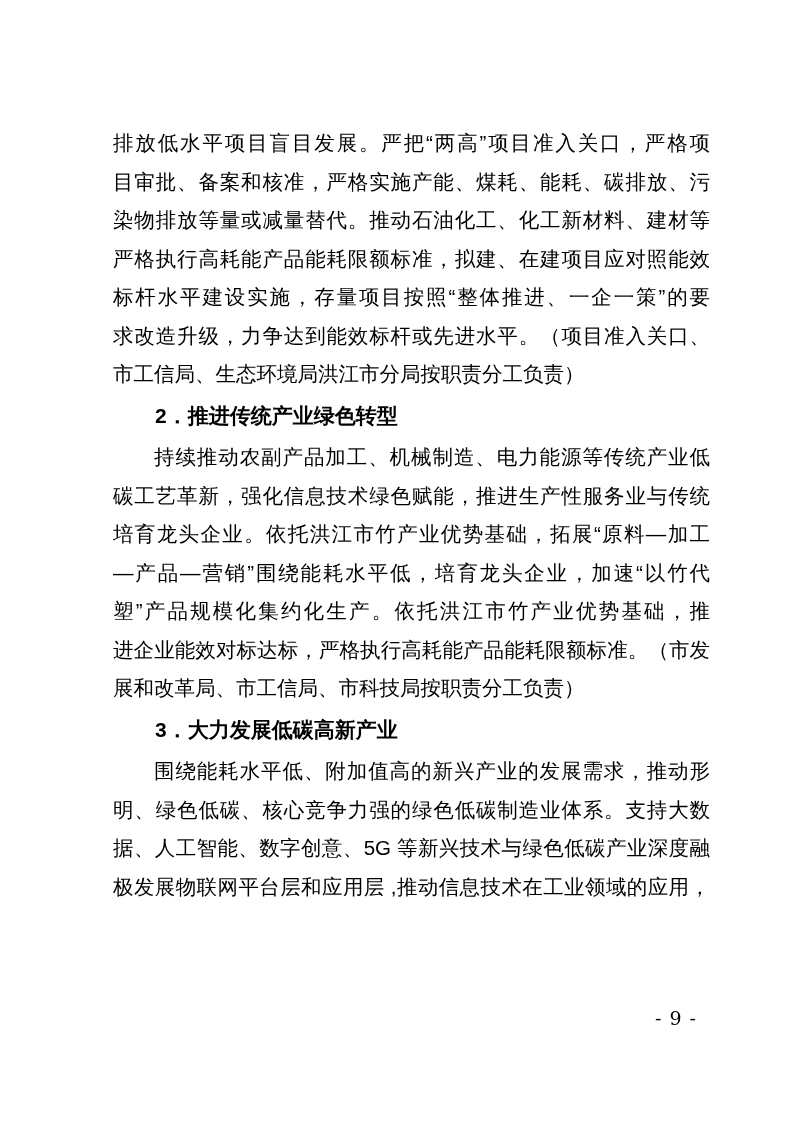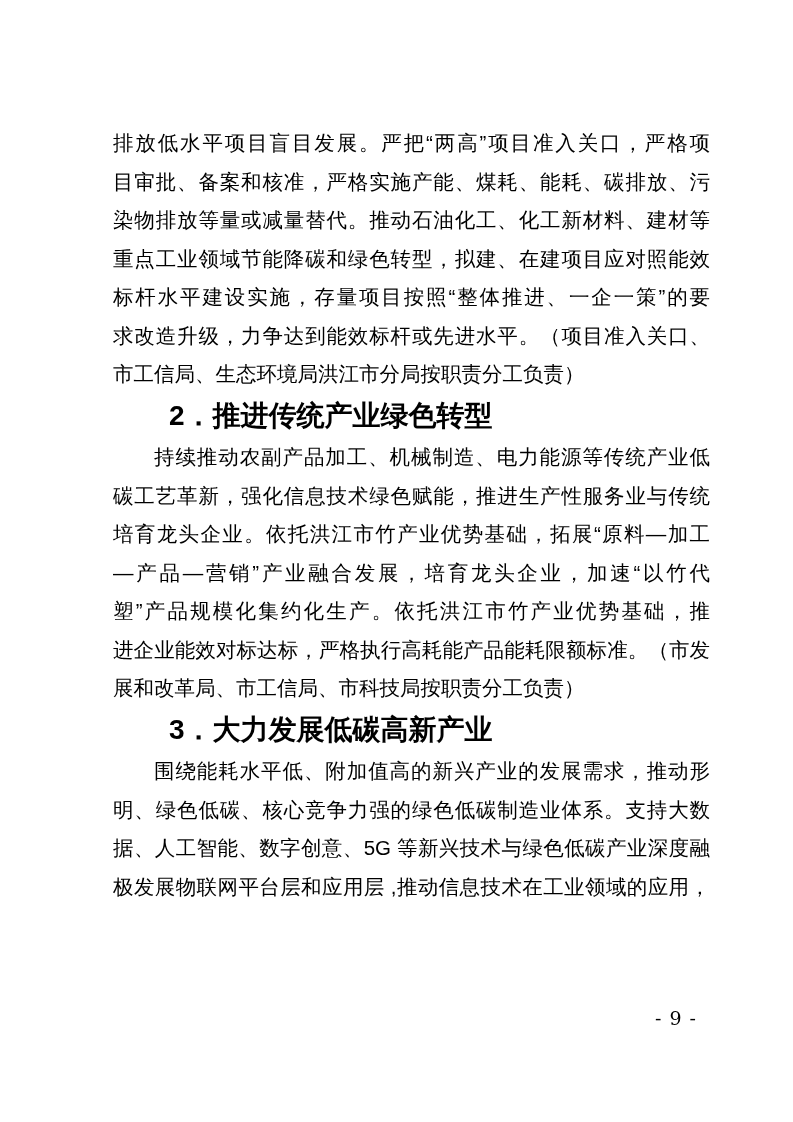--- a/index.html
+++ b/index.html
@@ -32,21 +32,21 @@
     overflow: hidden;
   }
   .line.jfull {
     text-align-last: justify;
   }
   .line.indent {
     text-indent: 2em;
   }
   .line.heading {
     font-weight: bold;
-    font-size: 28px;
+    font-size: 21px;
     text-indent: 2em;
     margin: 3px 0;
     text-align: left;
     text-align-last: left;
   }
   .footer {
     position: absolute;
     top: 1007px;
     right: 96px;
     font-family: "DejaVu Serif", serif;
@@ -56,29 +56,29 @@
   }
 </style>
 </head>
 <body>
 
 <div class="page">
   <div class="textblock" id="doc-body">
       <div class="line jfull">排放低水平项目盲目发展。严把“两高”项目准入关口，严格项</div>
       <div class="line jfull">目审批、备案和核准，严格实施产能、煤耗、能耗、碳排放、污</div>
       <div class="line jfull">染物排放等量或减量替代。推动石油化工、化工新材料、建材等</div>
-      <div class="line jfull">重点工业领域节能降碳和绿色转型，拟建、在建项目应对照能效</div>
+      <div class="line jfull">严格执行高耗能产品能耗限额标准，拟建、在建项目应对照能效</div>
       <div class="line jfull">标杆水平建设实施，存量项目按照“整体推进、一企一策”的要</div>
       <div class="line jfull">求改造升级，力争达到能效标杆或先进水平。（项目准入关口、</div>
       <div class="line">市工信局、生态环境局洪江市分局按职责分工负责）</div>
       <div class="line heading">2．推进传统产业绿色转型</div>
       <div class="line jfull indent">持续推动农副产品加工、机械制造、电力能源等传统产业低</div>
       <div class="line jfull">碳工艺革新，强化信息技术绿色赋能，推进生产性服务业与传统</div>
       <div class="line jfull">培育龙头企业。依托洪江市竹产业优势基础，拓展“原料—加工</div>
-      <div class="line jfull">—产品—营销”产业融合发展，培育龙头企业，加速“以竹代</div>
+      <div class="line jfull">—产品—营销”围绕能耗水平低，培育龙头企业，加速“以竹代</div>
       <div class="line jfull">塑”产品规模化集约化生产。依托洪江市竹产业优势基础，推</div>
       <div class="line jfull">进企业能效对标达标，严格执行高耗能产品能耗限额标准。（市发</div>
       <div class="line">展和改革局、市工信局、市科技局按职责分工负责）</div>
       <div class="line heading">3．大力发展低碳高新产业</div>
       <div class="line jfull indent">围绕能耗水平低、附加值高的新兴产业的发展需求，推动形</div>
       <div class="line jfull">明、绿色低碳、核心竞争力强的绿色低碳制造业体系。支持大数</div>
       <div class="line jfull">据、人工智能、数字创意、5G 等新兴技术与绿色低碳产业深度融</div>
       <div class="line jfull">极发展物联网平台层和应用层 ,推动信息技术在工业领域的应用，</div>
     </div>
   <div class="footer">- 9 -</div>

